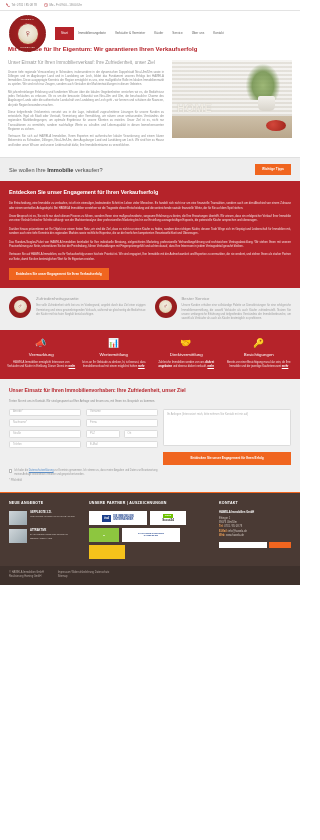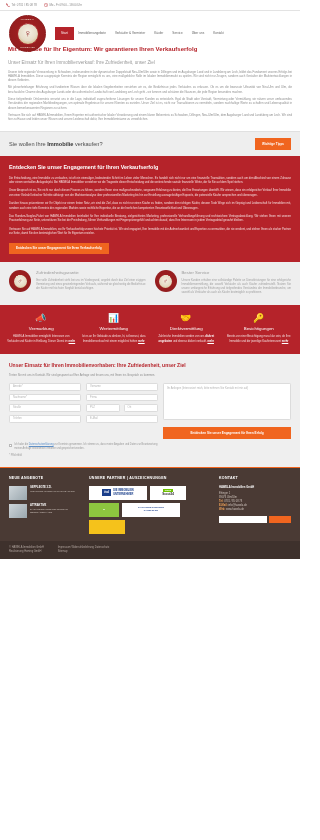--- a/index.html
+++ b/index.html
@@ -248,20 +248,30 @@
   <section class="hero">
     <h1>Mit Hingabe für Ihr Eigentum: Wir garantieren Ihren Verkaufserfolg</h1>
     <div class="hero-grid">
       <div class="hero-left">
         <h2>Unser Einsatz für Ihren Immobilienverkauf: Ihre Zufriedenheit, unser Ziel</h2>
         <p>Unsere tiefe regionale Verwurzelung in Schwaben, insbesondere in der dynamischen Doppelstadt Neu-Ulm/Ulm sowie in Dillingen und im Augsburger Land und in Landsberg am Lech, bildet das Fundament unseres Erfolgs bei HAWELA Immobilien. Diese ausgeprägte Kenntnis der Region ermöglicht es uns, eine maßgebliche Rolle im lokalen Immobilienmarkt zu spielen. Wir sind nicht nur Zeugen, sondern auch Gestalter der Marktentwicklungen in diesen Gebieten.</p>
         <p>Mit jahrzehntelanger Erfahrung und fundiertem Wissen über die lokalen Gegebenheiten verstehen wir es, die Bedürfnisse jedes Verkäufers zu erfassen. Ob es um die bewusste Urbanität von Neu-Ulm und Ulm, die beschauliche Charme des Augsburger Lands oder die authentische Landschaft von Landsberg am Lech geht - wir kennen und schätzen die Nuancen, die jede Region besonders machen.</p>
         <p>Diese tiefgreifende Ortskenntnis versetzt uns in die Lage, individuell zugeschnittene Lösungen für unsere Kunden zu entwickeln. Egal ob Stadt oder Vorstadt, Vermietung oder Vermählung, wir nützen unser umfassendes Verständnis der regionalen Marktbedingungen, um optimale Ergebnisse für unsere Klienten zu erzielen. Unser Ziel ist es, nicht nur Transaktionen zu vermitteln, sondern nachhaltige Werte zu schaffen und Lebensqualität in diesen bemerkenswerten Regionen zu sichern.</p>
         <p>Vertrauen Sie sich auf HAWELA Immobilien, Ihrem Experten mit authentischer lokaler Verankerung und einem klaren Bekenntnis zu Schwaben, Dillingen, Neu-Ulm/Ulm, dem Augsburger Land und Landsberg am Lech. Wir sind hier zu Hause und leiden unser Wissen und unsere Leidenschaft dafür, Ihre Immobilienträume zu verwirklichen.</p>
       </div>
+      <div class="hero-right">
+        <div class="heroimg">
+          <div class="blinds"></div>
+          <div class="plant"></div>
+          <div class="pot"></div>
+          <div class="table"></div>
+          <div class="word">HOME</div>
+          <div class="apples"></div>
+        </div>
+      </div>
     </div>
   </section>
 
   <section class="ctaband">
     <div class="t">
       <span>Sie wollen Ihre </span><b>Immobilie</b><span> verkaufen?</span>
     </div>
     <a href="#" class="btn-orange">Wichtige Tipps</a>
   </section>
 

